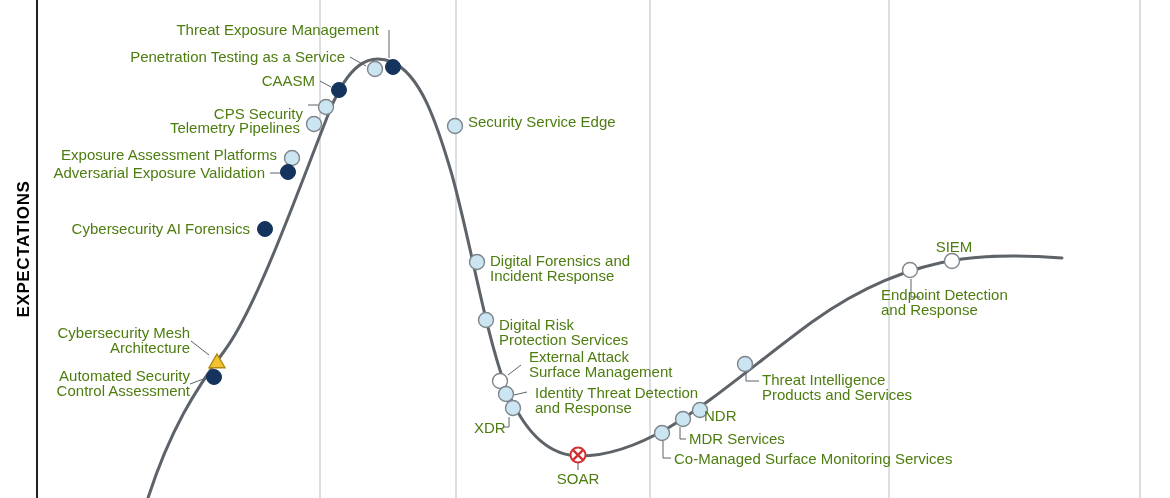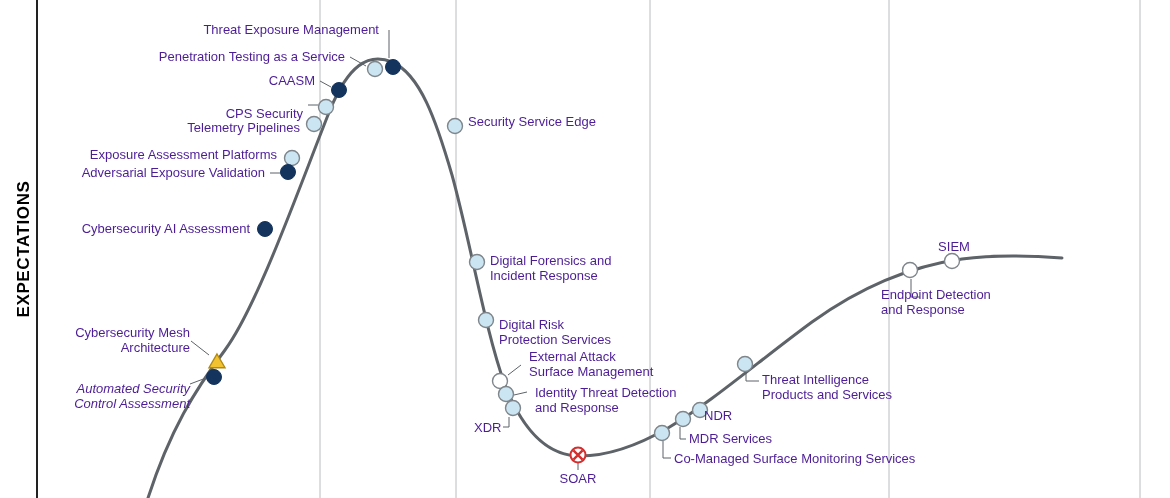--- a/index.html
+++ b/index.html
@@ -24,22 +24,22 @@
     font-weight:bold;
     letter-spacing:.6px;
     color:#000;
     white-space:nowrap;
   }
   .axis-title-wrap{
     position:absolute;left:0;top:0;width:40px;height:498px;
   }
   .lbl{
     position:absolute;
-    font-size:13px;
-    color:#4c1d95;
+    font-size:15px;
+    color:#4d7c0f;
     line-height:14.6px;
     white-space:pre;
   }
   .lbl.r{text-align:right;}
   .lbl.l{text-align:left;}
   .lbl.c{text-align:center;}
 </style>
 </head>
 <body>
 
@@ -117,24 +117,24 @@
   </svg>
 
   <div id="labels">
       <div class="lbl r" style="top: 23px; width: 290px; left: 89px;">Threat Exposure Management</div>
       <div class="lbl r" style="top: 50px; width: 270px; left: 75px;">Penetration Testing as a Service</div>
       <div class="lbl r" style="top: 74px; width: 180px; left: 135px;">CAASM</div>
       <div class="lbl r" style="top: 107px; width: 190px; left: 113px;">CPS Security</div>
       <div class="lbl r" style="top: 121px; width: 210px; left: 90px;">Telemetry Pipelines</div>
       <div class="lbl r" style="top: 148px; width: 270px; left: 7px;">Exposure Assessment Platforms</div>
       <div class="lbl r" style="top: 166px; width: 250px; left: 15px;">Adversarial Exposure Validation</div>
-      <div class="lbl r" style="top: 222px; width: 240px; left: 10px;">Cybersecurity AI Assessment</div>
+      <div class="lbl r" style="top: 222px; width: 240px; left: 10px;">Cybersecurity AI Forensics</div>
       <div class="lbl r" style="top: 326px; width: 180px; left: 10px;">Cybersecurity Mesh
 Architecture</div>
-      <div class="lbl r" style="top: 382px; width: 180px; left: 10px; font-style: italic;">Automated Security
+      <div class="lbl r" style="top: 369px; width: 180px; left: 10px;">Automated Security
 Control Assessment</div>
       <div class="lbl l" style="top: 115px; width: 220px; left: 468px;">Security Service Edge</div>
       <div class="lbl l" style="top: 254px; width: 220px; left: 490px;">Digital Forensics and
 Incident Response</div>
       <div class="lbl l" style="top: 318px; width: 220px; left: 499px;">Digital Risk
 Protection Services</div>
       <div class="lbl l" style="top: 350px; width: 230px; left: 529px;">External Attack
 Surface Management</div>
       <div class="lbl l" style="top: 386px; width: 240px; left: 535px;">Identity Threat Detection
 and Response</div>

